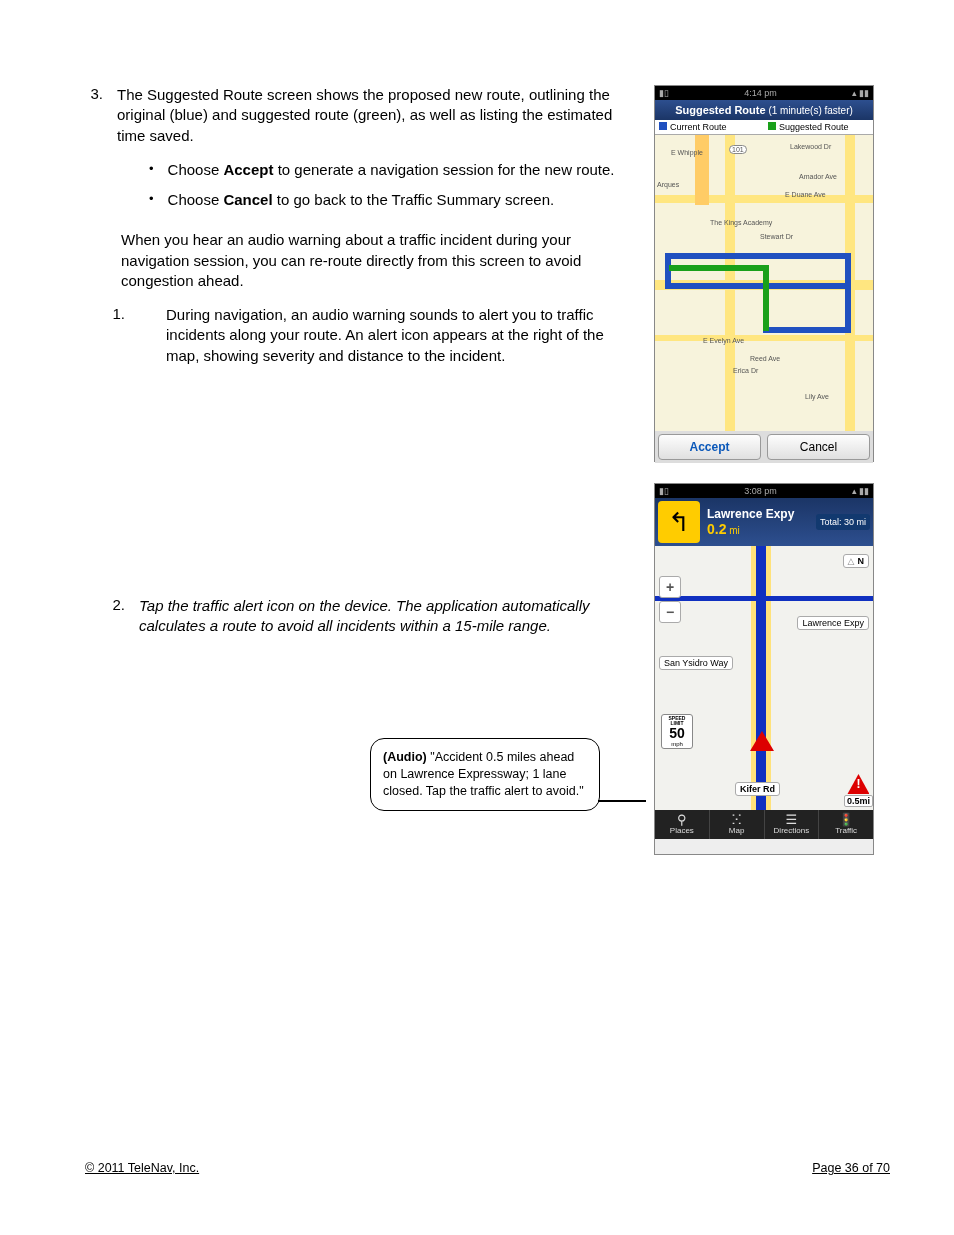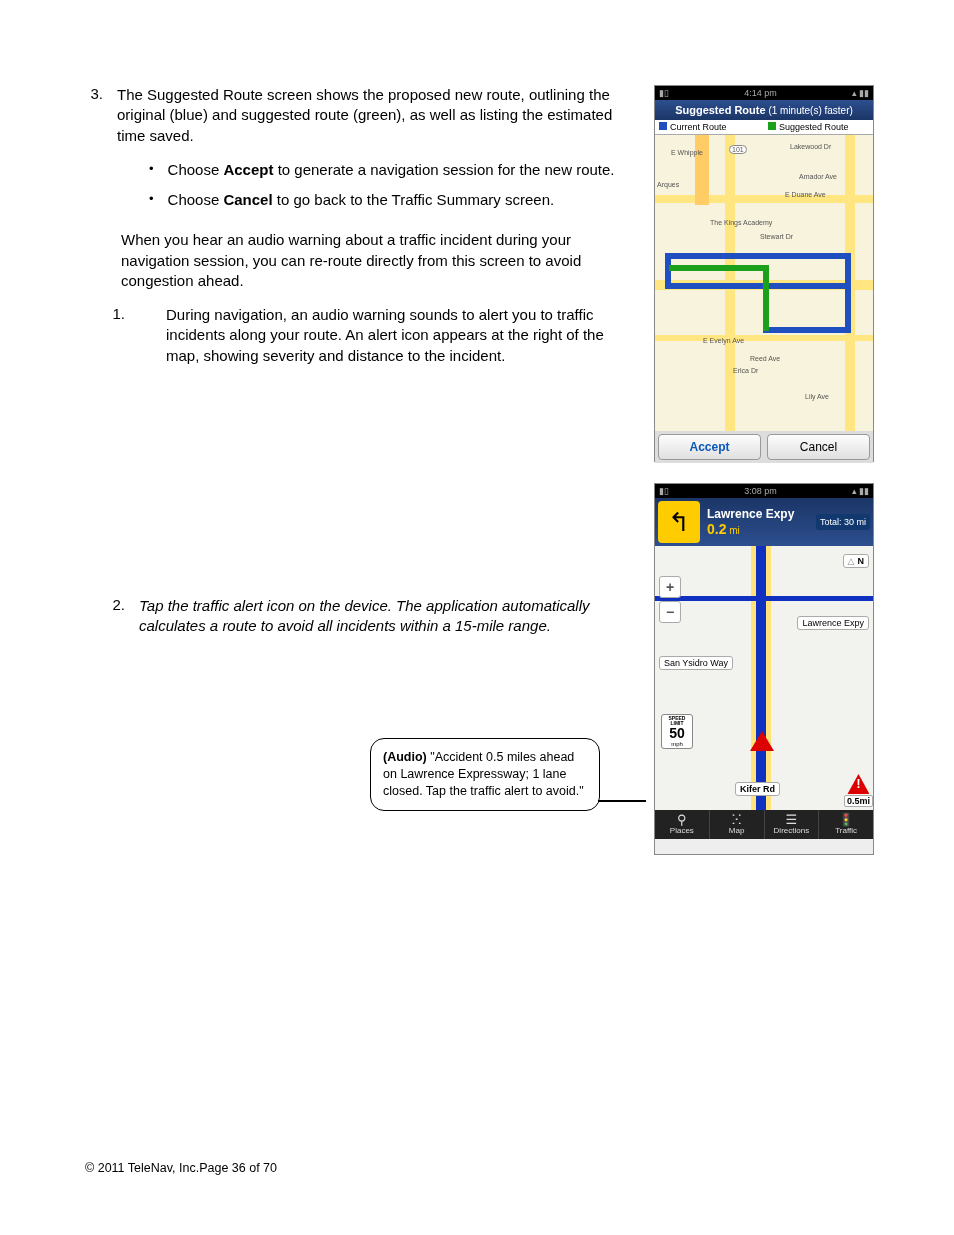--- a/index.html
+++ b/index.html
@@ -70,21 +70,21 @@
   .bottom-tabs { display:flex; background:#222; }
   .bottom-tabs > div { flex:1; color:#ddd; text-align:center; font-size:8px; padding:3px 0 4px; border-right:1px solid #444; }
   .bottom-tabs > div:last-child { border-right:none; }
   .tab-ico { font-size:13px; line-height:1; display:block; }
 
   
   .callout { position:absolute; left:370px; top:738px; width:230px; background:#fff; border:1.5px solid #000; border-radius:14px; padding:10px 12px; font-size:12.5px; line-height:1.35; }
   .callout-line { position:absolute; left:598px; top:800px; width:48px; height:2px; background:#000; }
 
   
-  .footer { position:absolute; bottom:60px; left:85px; right:64px; display:flex; font-size:12.5px; }
+  .footer { position:absolute; bottom:60px; left:85px; right:64px; display:flex; justify-content:space-between; font-size:12.5px;text-decoration:underline; }
 </style>
 </head>
 <body>
 
 <div class="content-col">
   <ol class="main-list">
     <li>
       <span class="num">3.</span>
       <div>
         <p class="para">The Suggested Route screen shows the proposed new route, outlining the original (blue) and suggested route (green), as well as listing the estimated time saved.</p>

